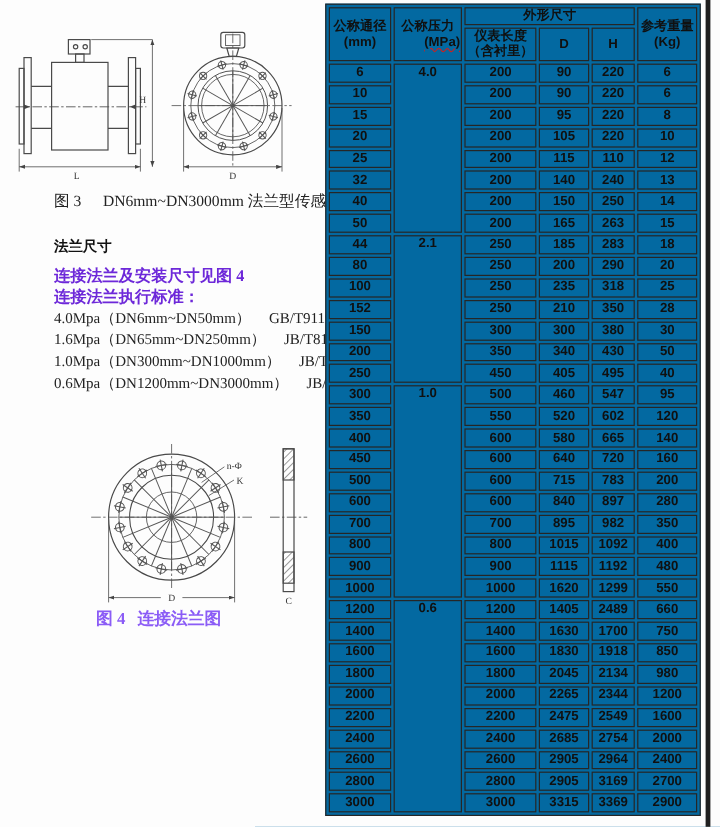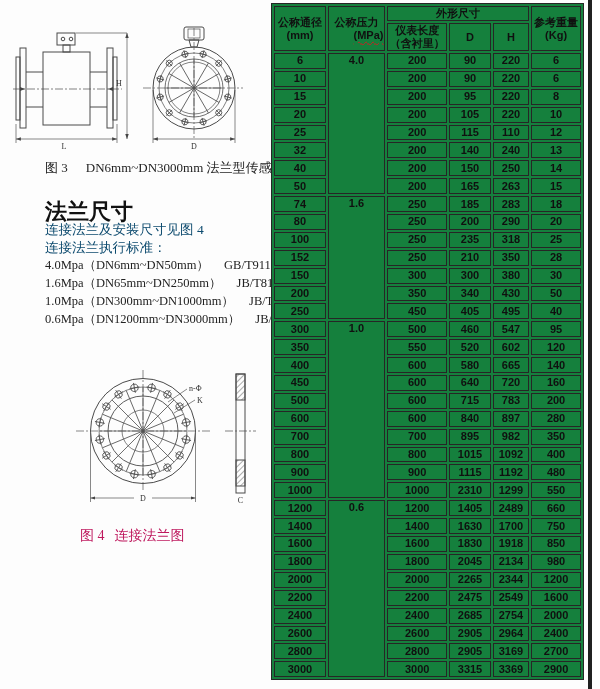--- a/index.html
+++ b/index.html
@@ -5,31 +5,31 @@
   html,body{margin:0;padding:0;}
   body{
     width:600px;height:689px;position:relative;overflow:hidden;
     background:#fdfdfd;color:#1d1d1d;
     font-family:"Liberation Serif", serif;
   }
   .abs{position:absolute;}
   
   .fig-caption{font-size:13px;color:#222;white-space:nowrap;}
   .fig-caption .gap{display:inline-block;width:18px;}
-  .section-heading{font-size:22px;font-weight:bold;color:#111;}
-  .body-line{font-size:13.5px;color:#0c4a6e;white-space:nowrap;}
+  .section-heading{font-size:12px;font-weight:bold;color:#111;}
+  .body-line{font-size:13.5px;color:#6d28d9;white-space:nowrap;font-weight:bold;}
   .std-line{font-size:12.5px;color:#222;white-space:nowrap;}
   .std-line .code{margin-left:15px;}
-  .fig4-caption{font-size:14px;font-weight:normal;color:#be185d;white-space:nowrap;margin-top:20px;}
+  .fig4-caption{font-size:14px;font-weight:bold;color:#8b5cf6;white-space:nowrap;}
   .fig4-caption .gap{display:inline-block;width:10px;}
   
   table.spec-table{
     position:absolute;left:271px;top:3px;width:313px;
     border-collapse:separate;border-spacing:2px;
-    border:1px solid #262626;table-layout:fixed;background:#15803d;
+    border:1px solid #262626;table-layout:fixed;background:#0369a1;
   }
   .spec-table th,.spec-table td{
     border:1px solid #262626;padding:0;text-align:center;
     font-family:"Liberation Sans", sans-serif;font-weight:bold;color:#101010;
     overflow:hidden;
   }
   .spec-table th{font-size:11px;line-height:13px;}
   .spec-table th.tall{height:26px;}
   .spec-table td{font-size:11px;height:13.9px;line-height:13px;}
   .pressure-cell{vertical-align:top;padding-top:1px;}
@@ -346,22 +346,22 @@
         <td>14</td>
       </tr>
       <tr>
         <td>50</td>
         <td>200</td>
         <td>165</td>
         <td>263</td>
         <td>15</td>
       </tr>
       <tr>
-        <td>74</td>
-        <td rowspan="7" class="pressure-cell">1.6</td>
+        <td>44</td>
+        <td rowspan="7" class="pressure-cell">2.1</td>
         <td>250</td>
         <td>185</td>
         <td>283</td>
         <td>18</td>
       </tr>
       <tr>
         <td>80</td>
         <td>250</td>
         <td>200</td>
         <td>290</td>
@@ -462,21 +462,21 @@
       <tr>
         <td>900</td>
         <td>900</td>
         <td>1115</td>
         <td>1192</td>
         <td>480</td>
       </tr>
       <tr>
         <td>1000</td>
         <td>1000</td>
-        <td>2310</td>
+        <td>1620</td>
         <td>1299</td>
         <td>550</td>
       </tr>
       <tr>
         <td>1200</td>
         <td rowspan="10" class="pressure-cell">0.6</td>
         <td>1200</td>
         <td>1405</td>
         <td>2489</td>
         <td>660</td>

